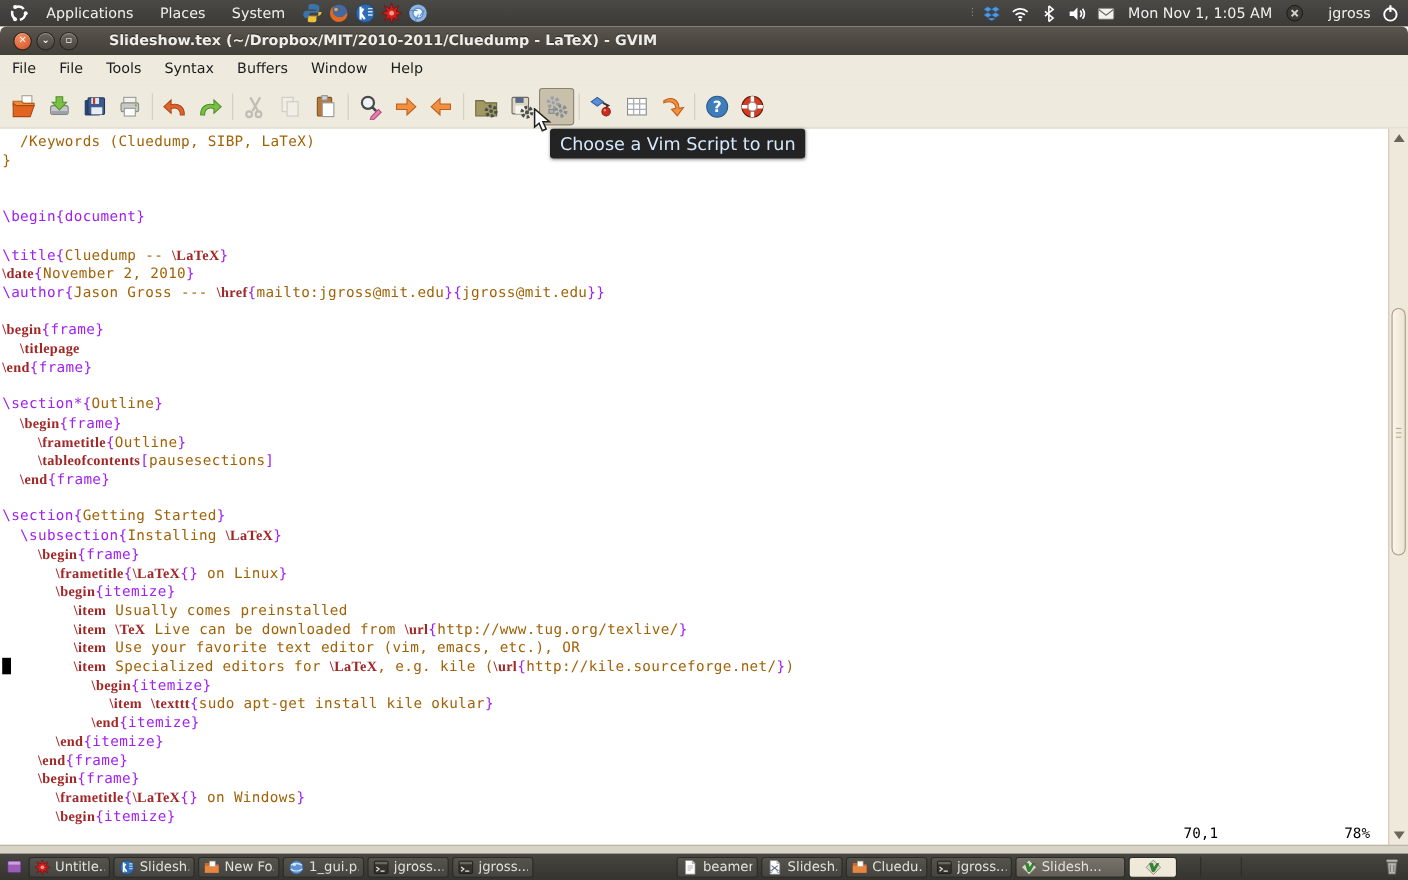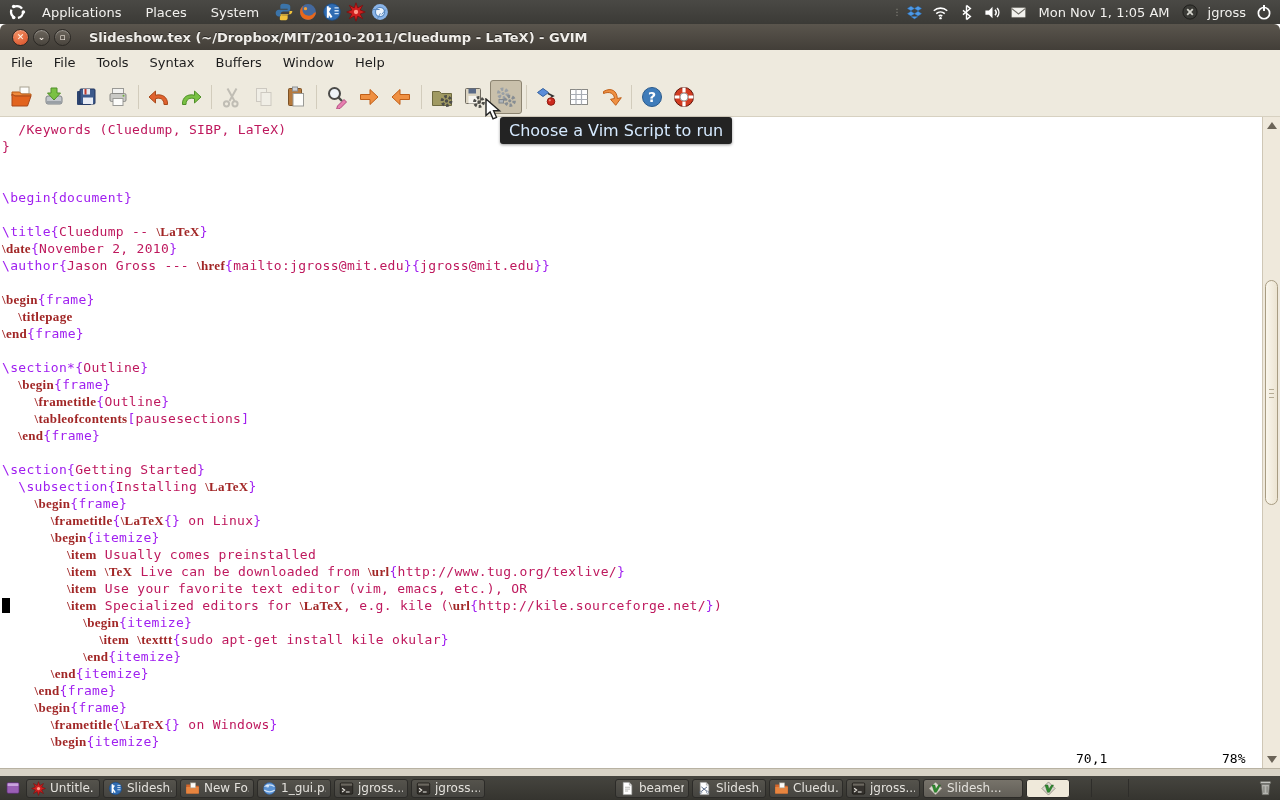--- a/index.html
+++ b/index.html
@@ -8,46 +8,46 @@
   
   #top-panel{position:absolute;left:0;top:0;width:1280px;height:24px;
     background:linear-gradient(#4a4945,#3b3a36);color:#f2f1ee;display:flex;align-items:center;font-size:13px;gap:28px;}
   .panel-left{display:flex;align-items:center;gap:2px;padding-left:5px;}
   .panel-menu{padding:0 11px;height:24px;display:flex;align-items:center;cursor:default;}
   .launcher{width:22px;height:22px;display:flex;align-items:center;justify-content:center;margin:0 1px;}
   .panel-right{margin-left:auto;display:flex;align-items:center;gap:6px;padding-right:6px;}
   .ind{width:20px;height:20px;display:flex;align-items:center;justify-content:center;}
   .handle-dots{color:#8a8880;font-size:9px;letter-spacing:-1px;width:6px;}
   #clock{padding:0 4px;white-space:nowrap;}
-  #panel-user{padding:0 2px;}
+  #panel-user{padding:0 2px;margin-left:13px;}
   
   #titlebar{position:absolute;left:0;top:24px;width:1280px;height:26px;
     background:linear-gradient(#5a554d,#423e38);border-radius:6px 6px 0 0;
     display:flex;align-items:center;color:#f0eeea;font-weight:bold;font-size:13px;}
   .winbtn{width:15px;height:15px;border-radius:50%;margin-left:4px;display:flex;align-items:center;justify-content:center;
     font-size:9px;line-height:1;color:#fdf5ec;border:1px solid #2a2723;box-shadow:inset 0 1px 1px rgba(255,255,255,.35);}
   #btn-close{background:radial-gradient(circle at 35% 30%,#f08b5e,#d84f28);margin-left:12px;}
   #btn-min,#btn-max{background:linear-gradient(#6b655c,#4a453e);}
-  #window-title{margin-left:18px;white-space:nowrap;text-shadow:0 -1px 0 rgba(0,0,0,.5);}
+  #window-title{margin-left:28px;white-space:nowrap;text-shadow:0 -1px 0 rgba(0,0,0,.5);}
   #menubar{position:absolute;left:0;top:50px;width:1280px;height:28px;background:#eeeade;
     display:flex;font-size:13px;color:#1c1c1c;border-bottom:1px solid #e0dac9;}
   .menu-item{padding:5px 10px;margin-left:1px;}
   #toolbar{position:absolute;left:0;top:78px;width:1280px;height:39px;background:#eeeade;
     display:flex;align-items:center;padding-left:6px;box-sizing:border-box;border-bottom:1px solid #d7d1c1;}
   .tb-btn{width:30px;height:32px;display:flex;align-items:center;justify-content:center;border:1px solid transparent;border-radius:3px;}
   .tb-btn.pressed{background:#c9c0ab;border:1px solid #8c8471;}
   .tb-btn.disabled{opacity:.45;filter:grayscale(60%);}
   .tb-sep{width:1px;height:24px;background:#d2ccbc;margin:0 4px;}
   
   #textarea{position:absolute;left:0;top:117px;width:1280px;height:651px;background:#fff;}
   #code{position:absolute;left:0;top:0;right:18px;bottom:0;overflow:hidden;
     font-family:"DejaVu Sans Mono","Liberation Mono",monospace;font-size:13px;line-height:17px;
     letter-spacing:.3px;white-space:pre;padding:4px 0 0 2px;color:#000;}
   .cl{height:17px;}
-  .tk-n{color:#be185d;}
+  .tk-n{color:#a16207;}
   .tk-p{color:#a020f0;}
   .tk-s{color:#a12626;font-weight:bold;font-family:Liberation Serif, serif;}
   #block-cursor{position:absolute;width:8px;height:15px;background:#000;left:2px;}
   #ruler{position:absolute;font-family:"DejaVu Sans Mono","Liberation Mono",monospace;font-size:13px;color:#000;
     top:634px;left:0;right:18px;}
   #ruler-pos{position:absolute;left:1076px;}
   #ruler-pct{position:absolute;left:1222px;}
   
   #scrollbar{position:absolute;right:0;top:0;width:18px;height:651px;background:#efe9dc;border-left:1px solid #cfc7b6;box-sizing:border-box;}
   .sb-arrow{position:absolute;left:4px;width:0;height:0;border-left:5px solid transparent;border-right:5px solid transparent;}

